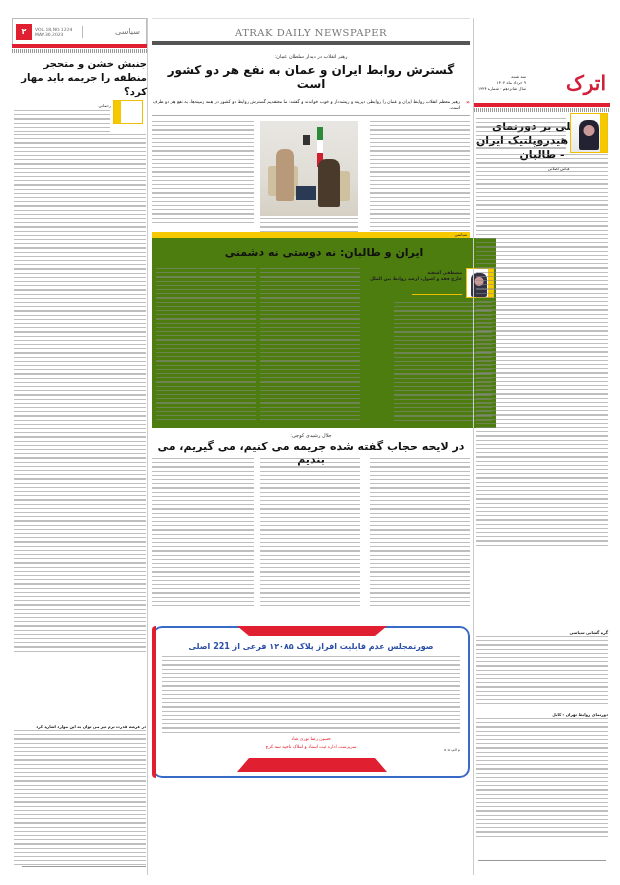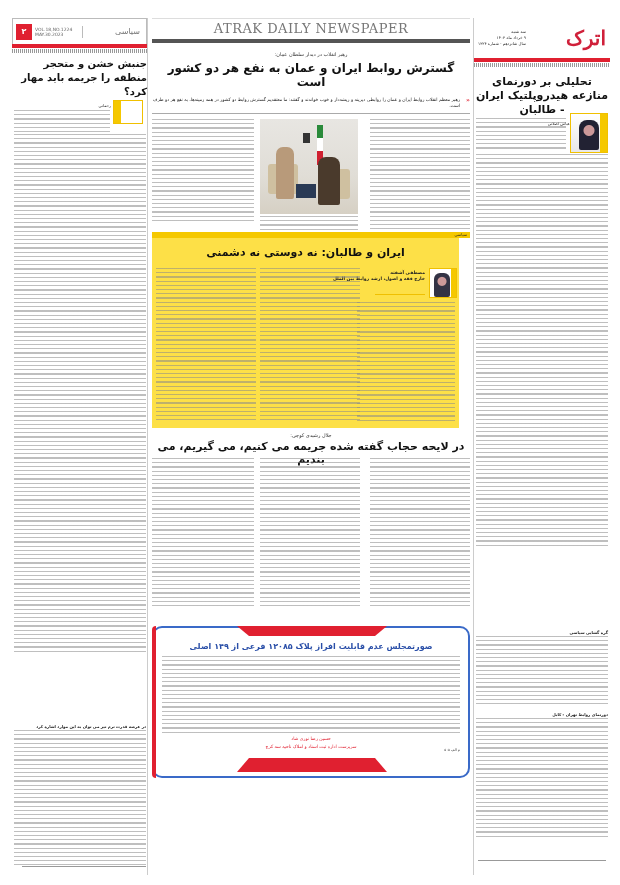--- a/index.html
+++ b/index.html
@@ -19,51 +19,51 @@
   .section-label { font-size: 8px; color: #777; margin-left: auto; margin-right: 3px; }
   .red-bar { height: 4px; background: #e02030; }
   .stripe-bar { height: 4px; background: repeating-linear-gradient(90deg, #999 0, #999 1px, #fff 1px, #fff 2px); margin-top: 1px; }
   .left-headline { direction: rtl; font-size: 10px; font-weight: bold; line-height: 14px; margin-top: 4px; text-align: right; color: #111; }
   .left-author { direction: rtl; font-size: 4px; text-align: right; margin-top: 4px; padding-right: 36px; }
   .tag-box { position: absolute; right: 4px; top: 82px; width: 30px; height: 24px; border: 1px solid #f0c000; }
   .tag-box .yel { position: absolute; left: 0; top: 0; width: 7px; height: 100%; background: #f5c800; }
 
   
   .right-col { position: absolute; right: 0; top: 0; width: 137px; height: 857px; border-left: 1px solid #ccc; }
-  .logo-wrap { display: flex; align-items: center; justify-content: space-between; height: 40px; padding: 0 4px; }
+  .logo-wrap { display: flex; align-items: center; justify-content: space-between; height: 40px; padding: 0 4px; margin-top: 45px; }
   .logo { font-size: 20px; color: #d0203a; font-weight: bold; font-family: "DejaVu Serif", serif; }
   .date-block { direction: rtl; font-size: 4px; line-height: 6px; text-align: right; }
   .right-headline { direction: rtl; font-size: 11px; font-weight: bold; line-height: 14px; text-align: center; margin-top: 8px; color: #111; }
   .right-author { direction: rtl; font-size: 4px; text-align: right; margin: 4px 40px 0 0; }
   .photo-author { position: absolute; right: 2px; top: 95px; width: 38px; height: 40px; background: linear-gradient(#fff 0, #e8e8e8 100%); border: 1px solid #f0c000; }
   .photo-author .yel { position: absolute; right: 0; top: 0; width: 7px; height: 100%; background: #f5c800; }
   .photo-author .face { position: absolute; left: 8px; top: 6px; width: 20px; height: 30px; background: radial-gradient(circle at 50% 35%, #c99 0 5px, #223 6px 100%); border-radius: 8px 8px 2px 2px; }
 
   
   .center-col { position: absolute; left: 140px; top: 0; width: 318px; height: 857px; }
-  .masthead { text-align: center; font-family: "DejaVu Serif", serif; font-size: 13px; color: #777; letter-spacing: .5px; border-top: 1px solid #ddd; padding-top: 2px; }
+  .masthead { text-align: center; font-family: "DejaVu Serif", serif; font-size: 10px; color: #777; letter-spacing: .5px; border-top: 1px solid #ddd; padding-top: 8px; }
   .mast-bar { height: 4px; background: #555; margin-top: 3px; }
   .kicker { direction: rtl; text-align: center; font-size: 5px; margin-top: 8px; color: #333; }
   .main-headline { direction: rtl; text-align: center; font-size: 12px; font-weight: bold; margin-top: 4px; color: #111; }
   .lead { direction: rtl; font-size: 4.5px; line-height: 6px; margin-top: 8px; padding-right: 10px; position: relative; border-bottom: 1px solid #aaa; padding-bottom: 4px; }
   .lead .arrow { position: absolute; right: 0; top: 0; color: #e02030; font-size: 6px; font-weight: bold; }
   .story-top { position: relative; height: 130px; margin-top: 5px; }
   .photo-main { position: absolute; left: 108px; top: 0; width: 98px; height: 95px; background: linear-gradient(180deg, #e8e6e2 0%, #e0ddd6 60%, #d6d0c4 100%); }
   .photo-main .flag { position: absolute; left: 57px; top: 6px; width: 6px; height: 40px; background: linear-gradient(#2a8a3a 0 33%, #fff 33% 66%, #d02030 66%); }
   .photo-main .frame { position: absolute; left: 43px; top: 14px; width: 7px; height: 10px; background: #333; }
   .photo-main .p1 { position: absolute; left: 16px; top: 28px; width: 18px; height: 52px; background: #b89a7a; border-radius: 7px 7px 2px 2px; }
   .photo-main .p2 { position: absolute; left: 58px; top: 38px; width: 22px; height: 48px; background: #4a3a2c; border-radius: 8px 8px 2px 2px; }
   .photo-main .chair1 { position: absolute; left: 8px; top: 45px; width: 30px; height: 30px; background: #cfc0a0; border-radius: 3px; }
   .photo-main .chair2 { position: absolute; left: 62px; top: 50px; width: 28px; height: 30px; background: #cfc0a0; border-radius: 3px; }
   .photo-main .table { position: absolute; left: 36px; top: 65px; width: 20px; height: 14px; background: #2a3a55; }
   .col-t { position: absolute; top: 0; }
 
   .ribbon { position: absolute; left: 0; top: 214px; width: 318px; height: 6px; background: #f5c800; }
   .ribbon-label { position: absolute; right: 3px; top: 0; font-size: 4px; line-height: 6px; color: #222; direction: rtl; }
-  .boxed { position: absolute; left: 0; top: 220px; width: 307px; height: 190px; background: #fde047; }
+  .boxed { position: absolute; left: 0; top: 220px; width: 344px; height: 190px; background: #4d7c0f; }
   .boxed-headline { direction: rtl; text-align: center; font-size: 11px; font-weight: bold; margin-top: 8px; color: #111; }
   .op-photo { position: absolute; right: 2px; top: 30px; width: 28px; height: 30px; background: #fff; border: 1px solid #f0c000; }
   .op-photo .yel { position: absolute; right: 0; top: 0; width: 5px; height: 100%; background: #f5c800; }
   .op-photo .face { position: absolute; left: 4px; top: 4px; width: 16px; height: 24px; background: radial-gradient(circle at 50% 35%, #c99 0 4px, #334 5px 100%); border-radius: 6px 6px 2px 2px; }
   .op-name { position: absolute; right: 34px; top: 32px; direction: rtl; font-size: 4.5px; font-weight: bold; line-height: 6px; text-align: right; }
   .op-underline { position: absolute; right: 34px; top: 56px; width: 50px; height: 1px; background: #f0c000; }
 
   .hijab-kicker { position: absolute; top: 414px; left: 0; width: 318px; direction: rtl; text-align: center; font-size: 5px; color: #333; }
   .hijab-headline { position: absolute; top: 422px; left: 0; width: 318px; direction: rtl; text-align: center; font-size: 11px; font-weight: bold; color: #111; }
 
@@ -151,21 +151,21 @@
     <div class="hijab-kicker">جلال رشیدی کوچی:</div>
     <div class="hijab-headline">در لایحه حجاب گفته شده جریمه می کنیم، می گیریم، می بندیم</div>
     <div class="text-lines rtl" style="position:absolute; right:0; top:440px; width:100px; height:150px;"><span>جلال رشیدی کوچی نماینده مجلس با اشاره به انتقادات طیف‌هایی از لایحه حجاب می‌گوید: خوب است آقای طیف‌هایی اگر قرار است انتقادی داشته باشند، روی محتوای لایحه باشد.</span></div>
     <div class="text-lines rtl" style="position:absolute; left:108px; top:440px; width:100px; height:150px;"><span>جلال رشیدی کوچی نماینده مجلس با اشاره به انتقادات طیف‌هایی از لایحه حجاب می‌گوید: خوب است آقای طیف‌هایی اگر قرار است انتقادی داشته باشند، روی محتوای لایحه باشد.</span></div>
     <div class="text-lines rtl" style="position:absolute; left:0; top:440px; width:102px; height:150px;"><span>جلال رشیدی کوچی نماینده مجلس با اشاره به انتقادات طیف‌هایی از لایحه حجاب می‌گوید: خوب است آقای طیف‌هایی اگر قرار است انتقادی داشته باشند، روی محتوای لایحه باشد.</span></div>
 
     <div class="notice">
       <div class="notice-frame"></div>
       <div class="notice-left-red"></div>
       <div class="notice-top-tab"></div>
-      <div class="notice-title">صورتمجلس عدم قابلیت افراز پلاک ۱۲۰۸۵ فرعی از ۱۴۹ اصلی</div>
+      <div class="notice-title">صورتمجلس عدم قابلیت افراز پلاک ۱۲۰۸۵ فرعی از 221 اصلی</div>
       <div class="text-lines rtl" style="position:absolute; left:10px; top:38px; width:298px; height:80px;"><span>ششدانگ عرصه و اعیان یک دستگاه آپارتمان مسکونی به مساحت ۷۸/۳۶ مترمربع قطعه ۲ تفکیکی واقع در سمت شمالی طبقه یک به شماره پلاک ثبتی ۱۲۰۸۵ فرعی از ۱۴۹ اصلی مفروز و مجزی شده از پلاک ۵۷۲۸ فرعی از اصلی مذکور.</span></div>
       <div class="notice-sign" style="top:118px;">حسین رضا نوری شاد</div>
       <div class="notice-sign" style="top:126px;">سرپرست اداره ثبت اسناد و املاک ناحیه سه کرج</div>
       <div class="notice-ref">م الف ۵۰۵</div>
       <div class="notice-bottom-tab"></div>
     </div>
   </div>
 
   <div class="right-col">
     <div class="logo-wrap">

